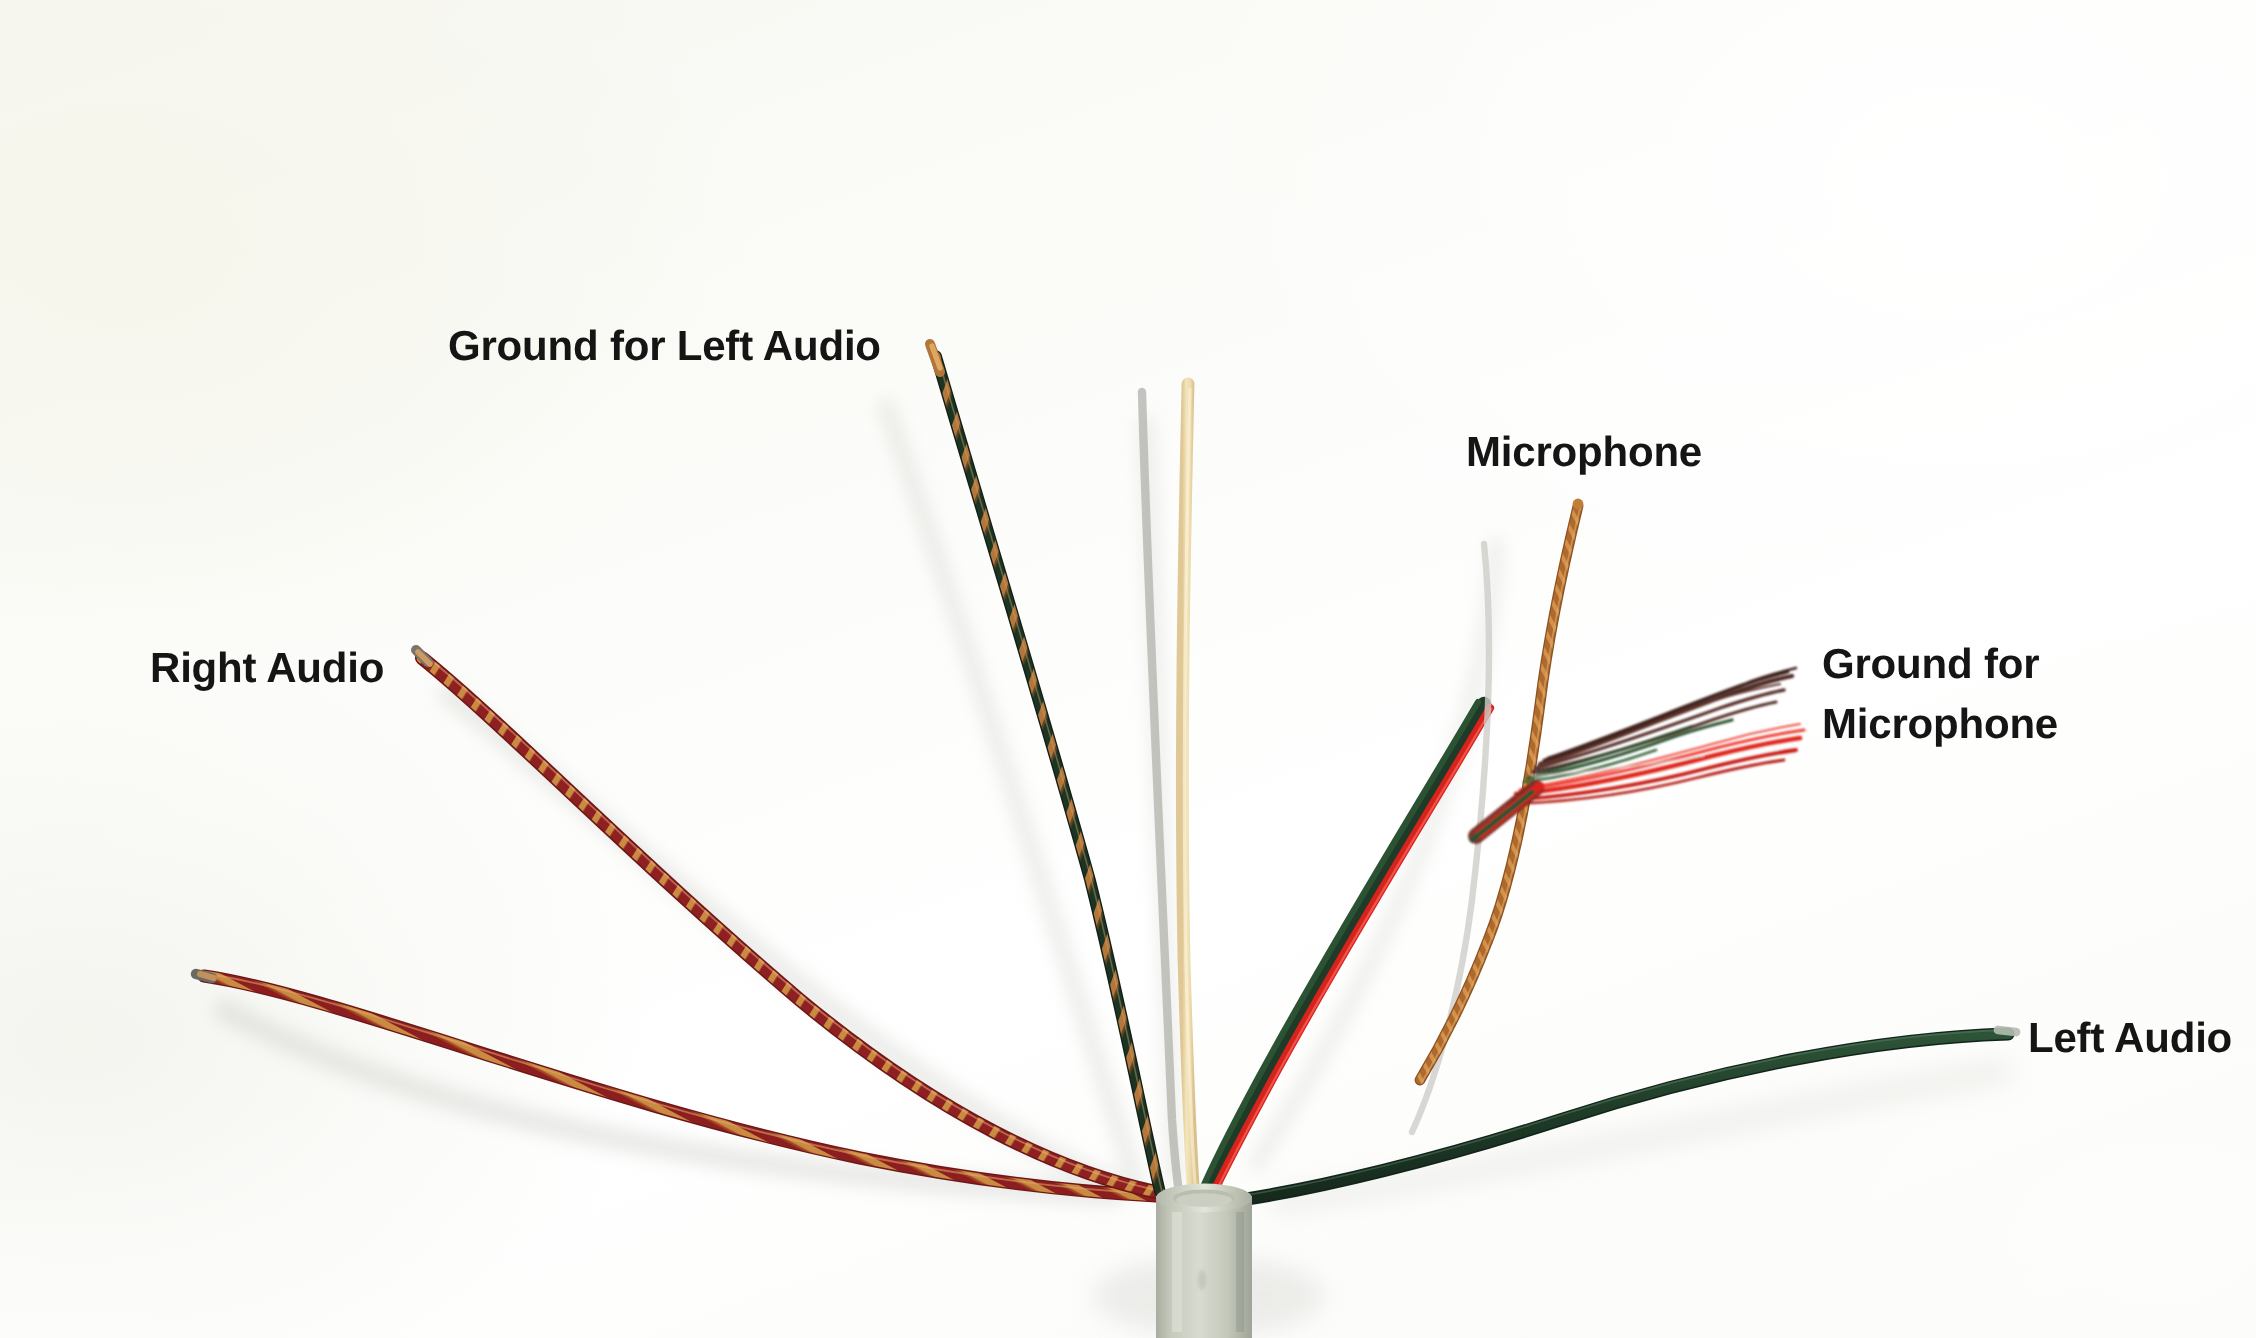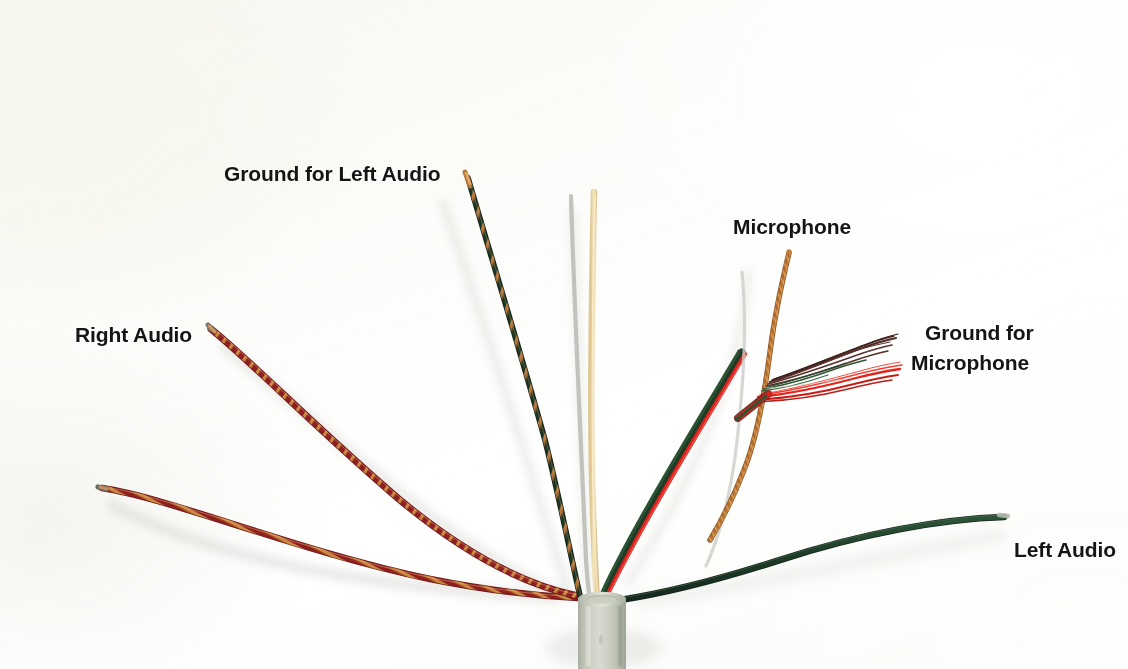--- a/index.html
+++ b/index.html
@@ -222,19 +222,19 @@
   </svg>
 
 
   <div class="label" style="left:75px; top:311px; font-size:21px;margin-top:11px;">Right Audio</div>
 
   <div class="label" style="left:224px; top:161px; font-size:21px;text-align:center;">Ground for Left Audio</div>
 
 
   <div class="label" style="left:733px; top:214px; font-size:21px;">Microphone</div>
 
-  <div class="label" style="left:911px; top:320px; font-size:21px;margin-left:14px;">Ground for</div>
+  <div class="label" style="left:911px; top:320px; font-size:21px;">Ground for</div>
 
   <div class="label" style="left:911px; top:350px; font-size:21px;">Microphone</div>
 
-  <div class="label" style="left:1014px; top:537px; font-size:21px;">Left Audio</div>
+  <div class="label" style="left:1014px; top:507px; font-size:21px;">Left Audio</div>
 
 </div>
 
 </body></html>

